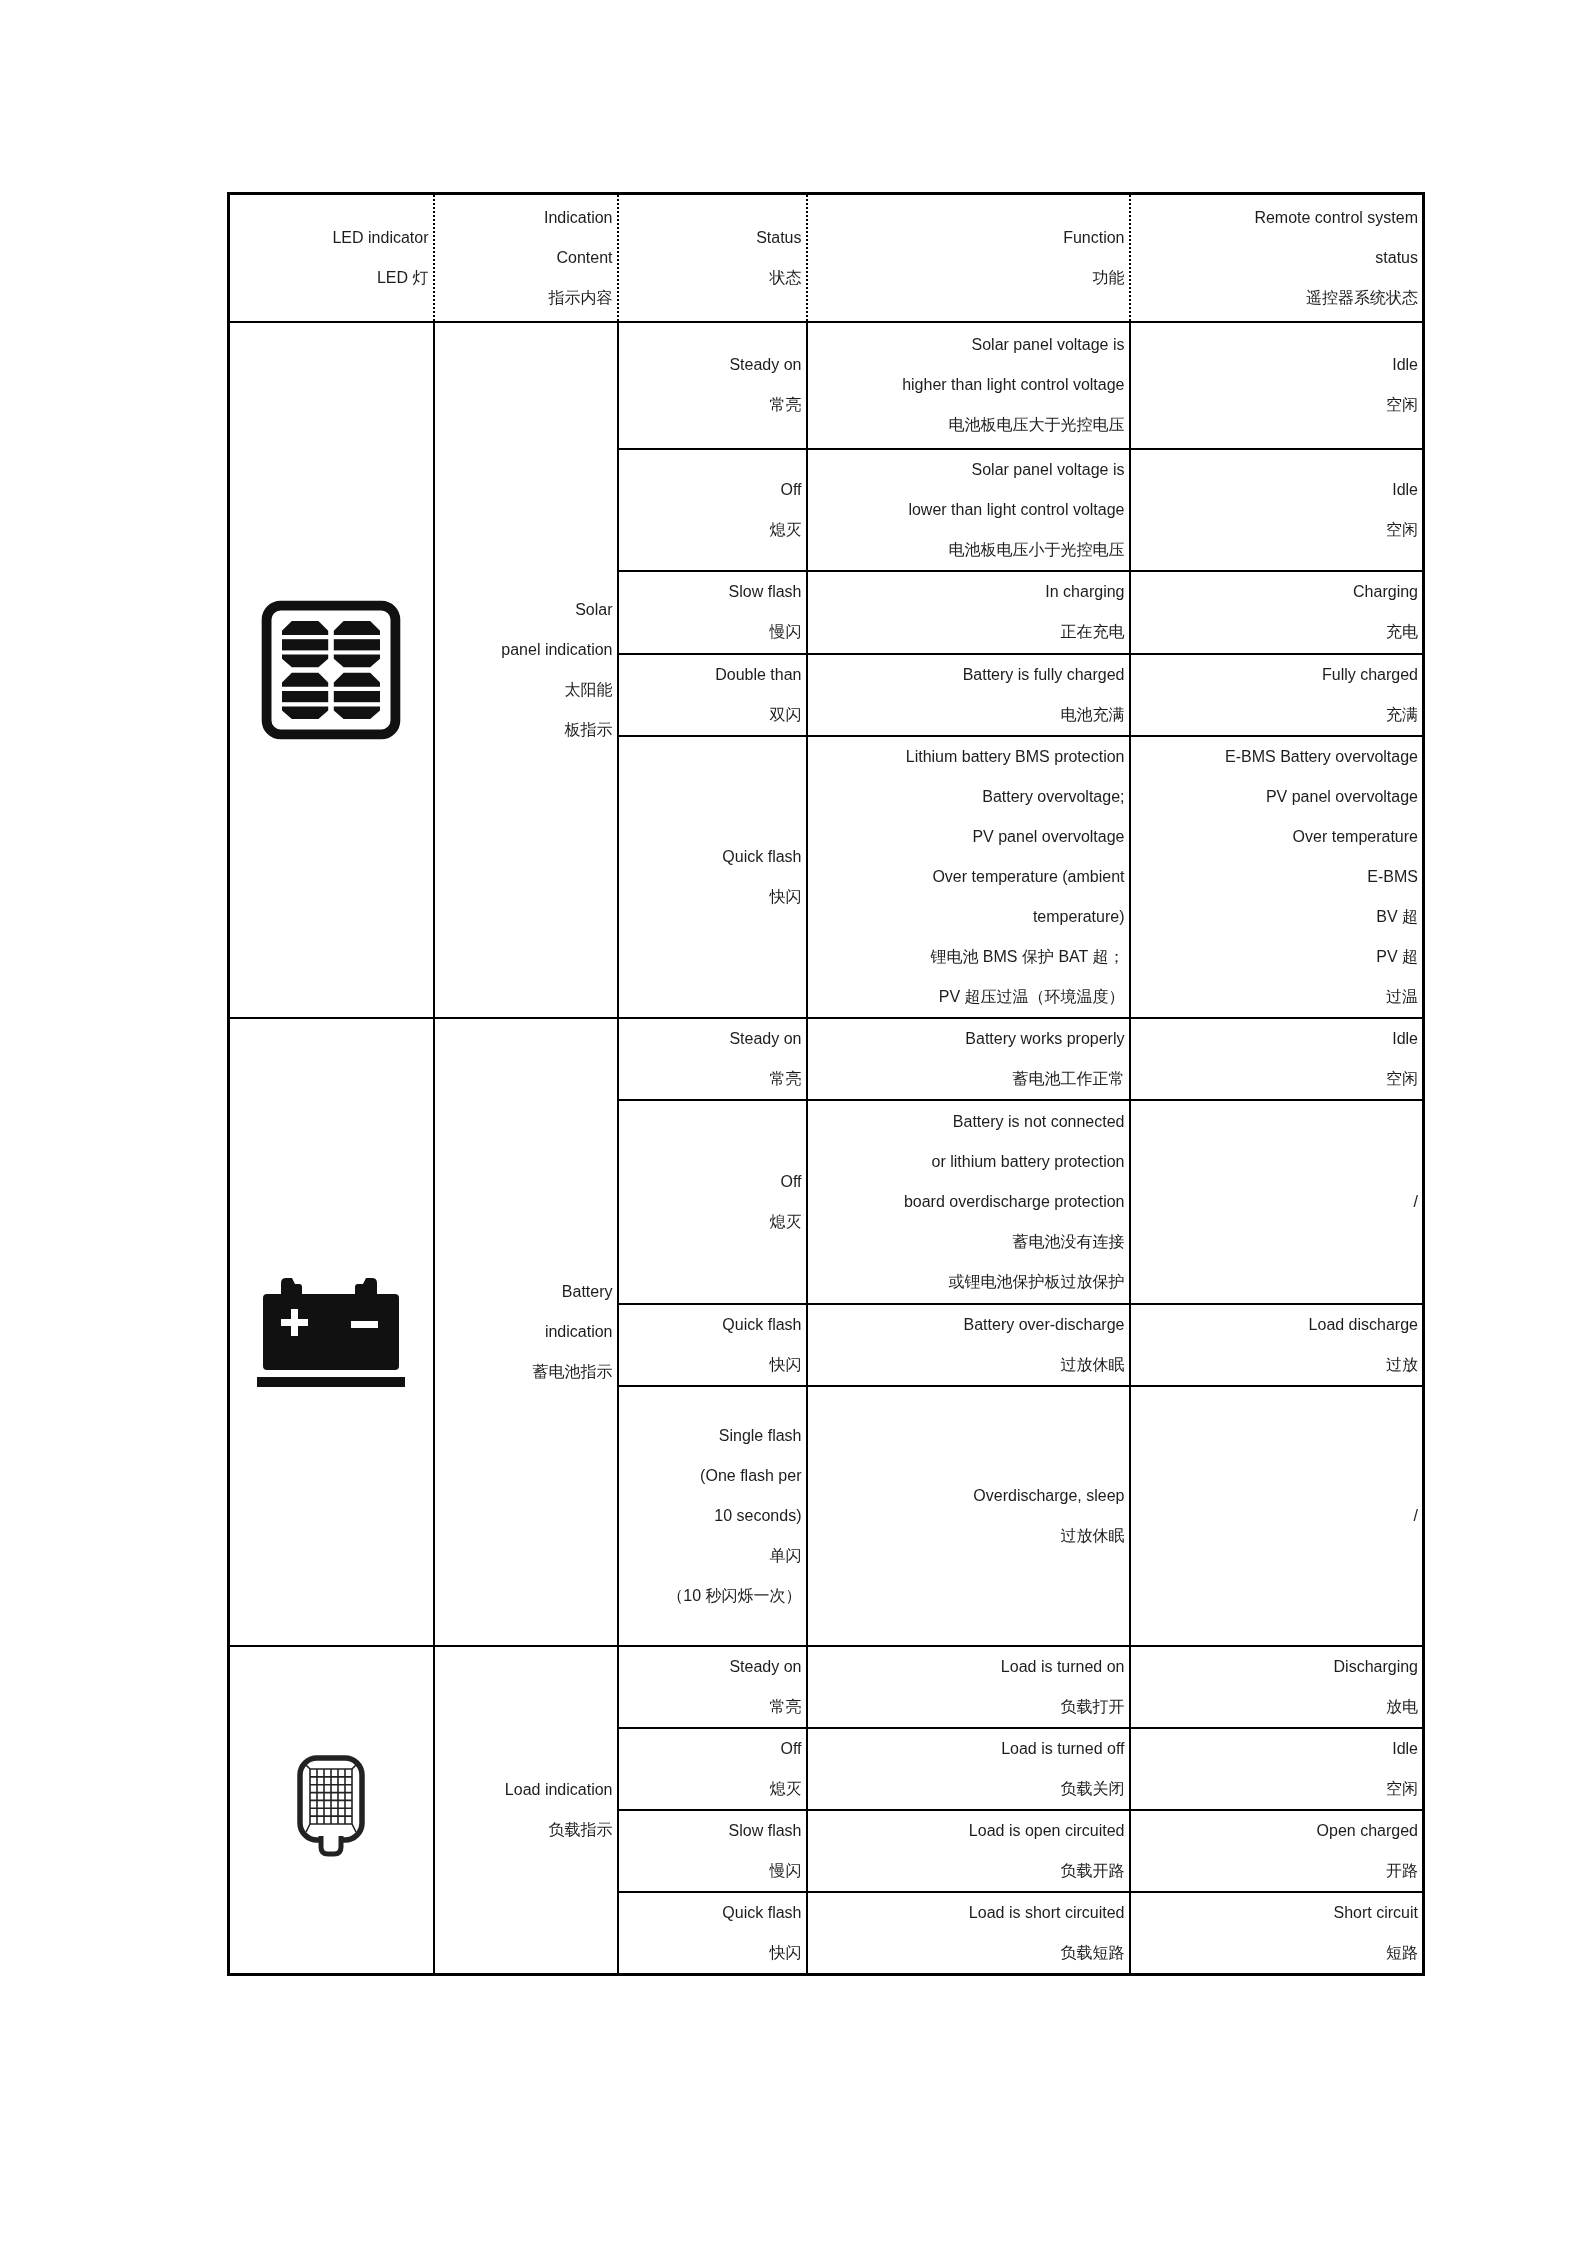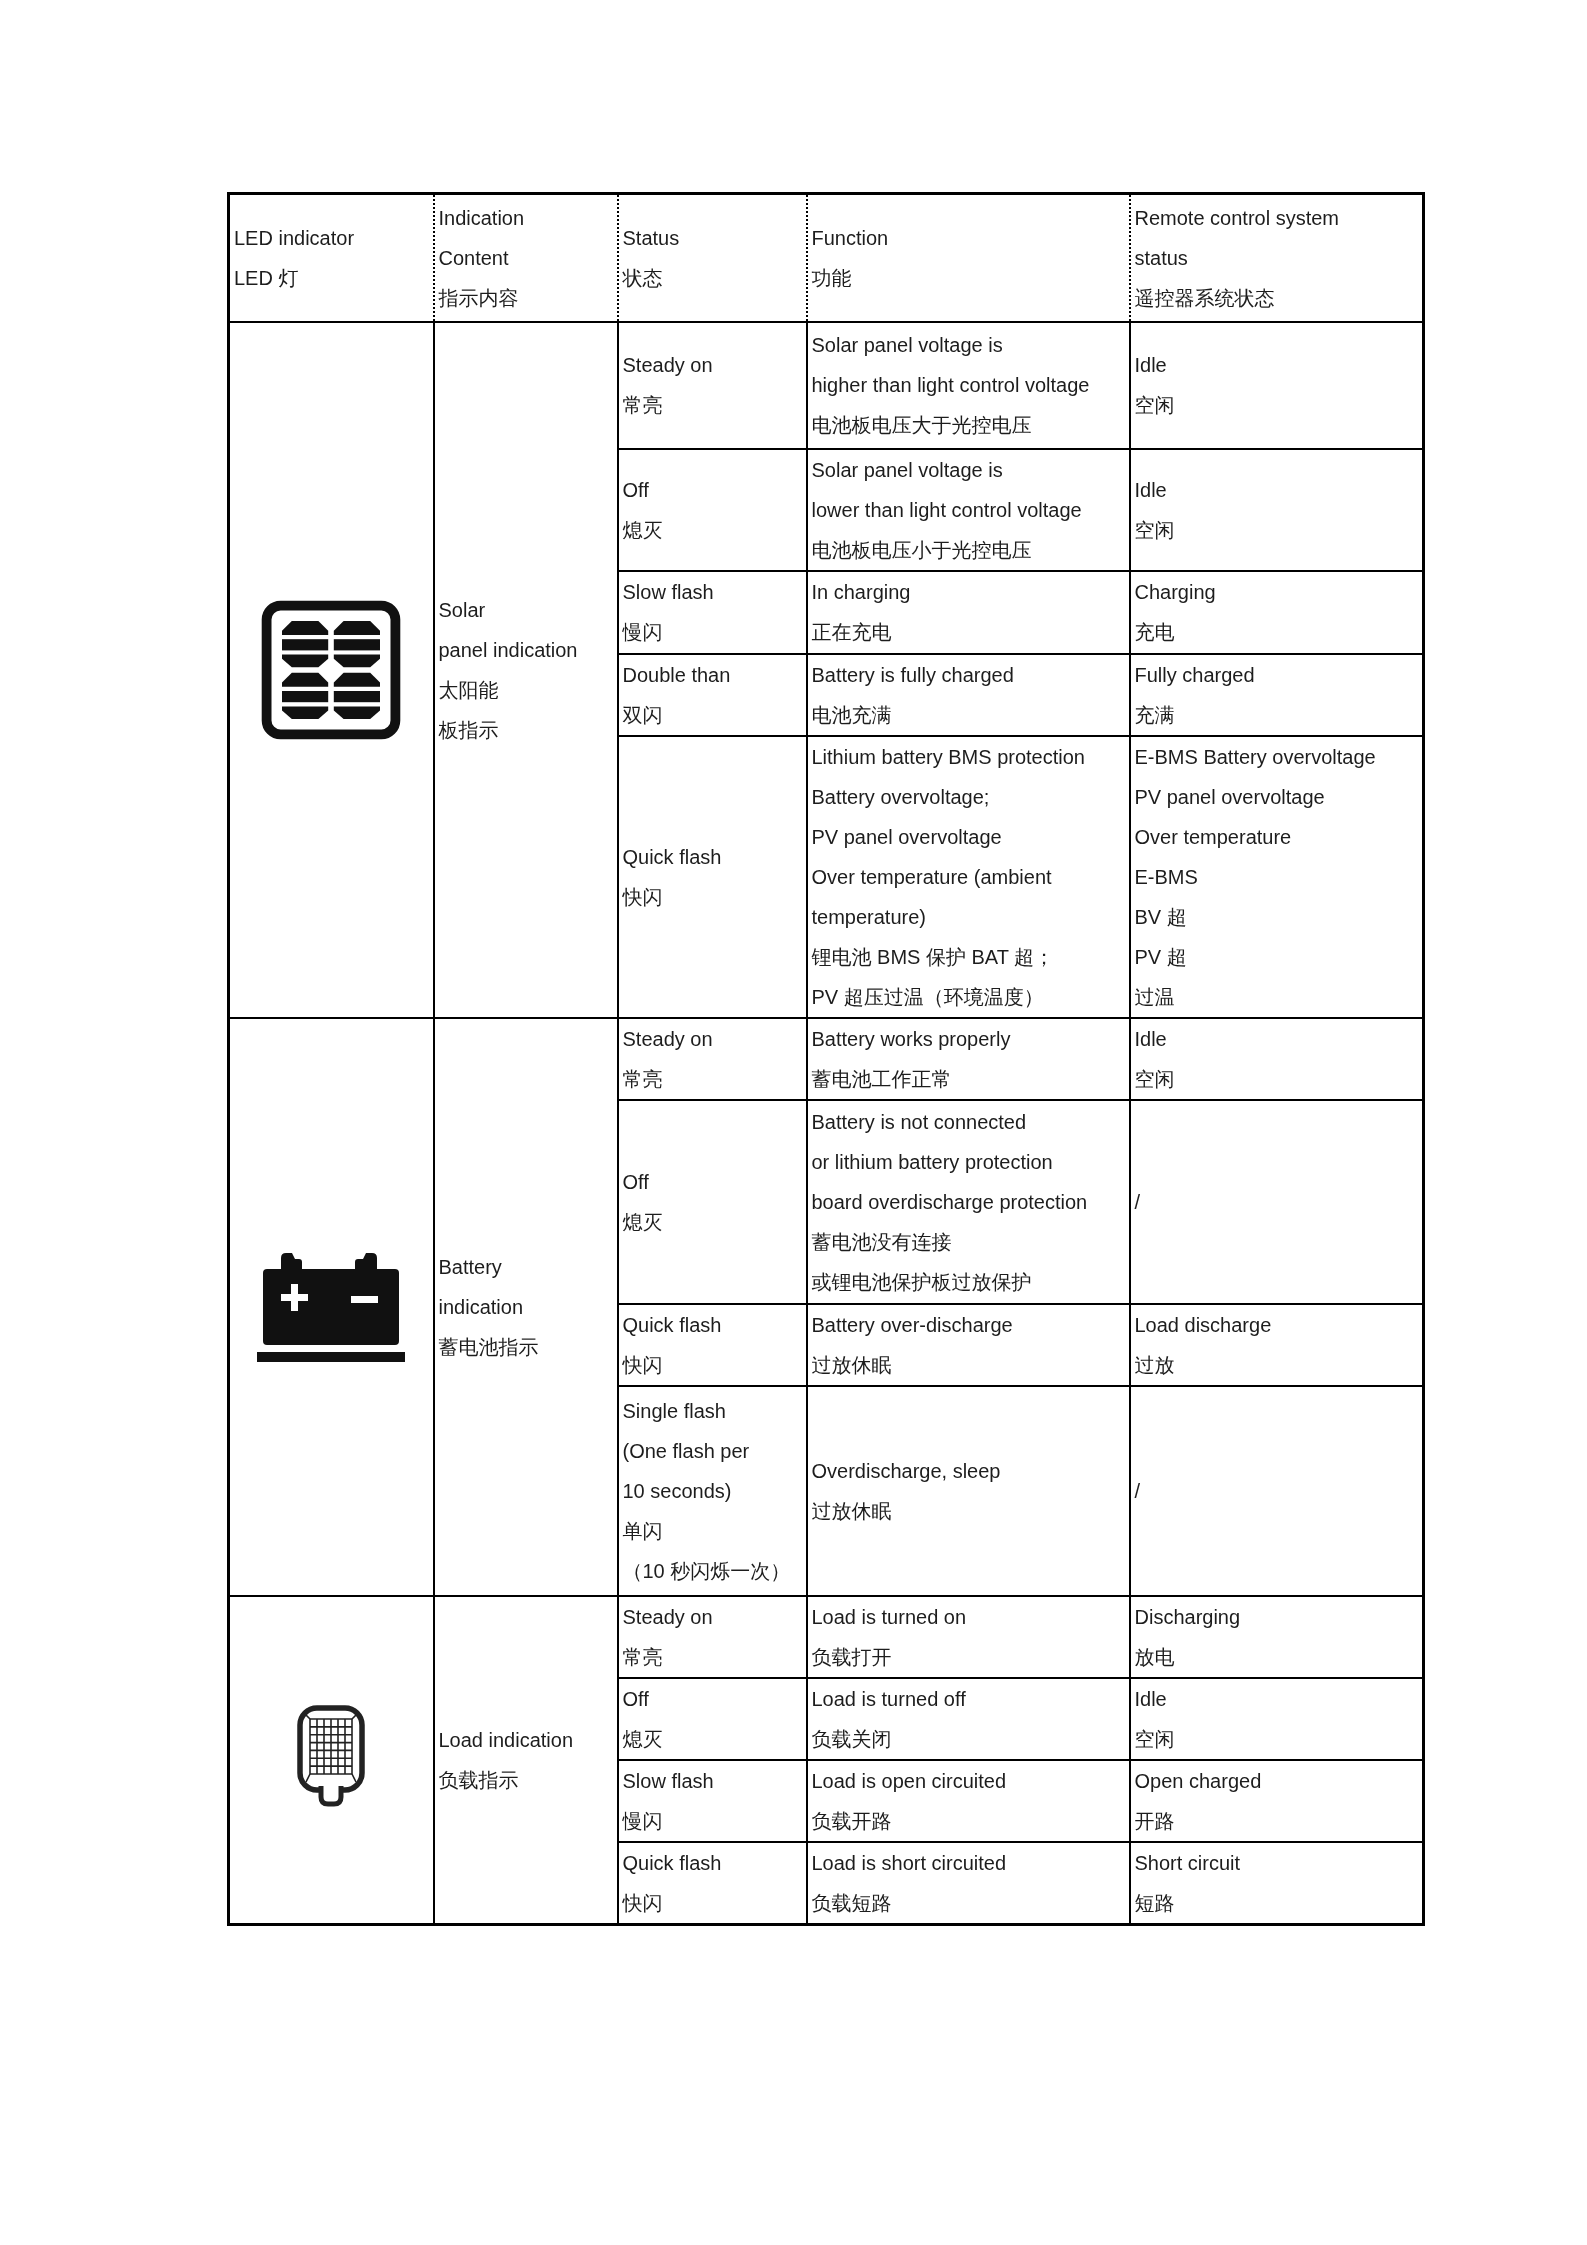--- a/index.html
+++ b/index.html
@@ -12,23 +12,23 @@
   }
   table.doc-table {
     position:absolute; left:227px; top:192px;
     width:1195px;
     border-collapse:collapse;
     table-layout:fixed;
     border:3px solid #000;
   }
   .doc-table td, .doc-table th {
     border:2px solid #000;
-    text-align:left;
+    text-align:right;
     vertical-align:middle;
-    font-size:20px;
+    font-size:16px;
     font-weight:400;
     line-height:40px;
     white-space:pre-line;
     padding:0 4px;
     overflow:hidden;
   }
   .doc-table th {
     border-left-style:dotted;
     border-right-style:dotted;
     border-bottom:2px solid #000;
@@ -170,21 +170,21 @@
     <td>/</td>
   </tr>
   <tr style="height:80px">
     <td>Quick flash
 快闪</td>
     <td>Battery over-discharge
 过放休眠</td>
     <td>Load discharge
 过放</td>
   </tr>
-  <tr style="height:210px">
+  <tr style="height:260px">
     <td>Single flash
 (One flash per
 10 seconds)
 单闪
 （10 秒闪烁一次）</td>
     <td>Overdischarge, sleep
 过放休眠</td>
     <td>/</td>
   </tr>
 

